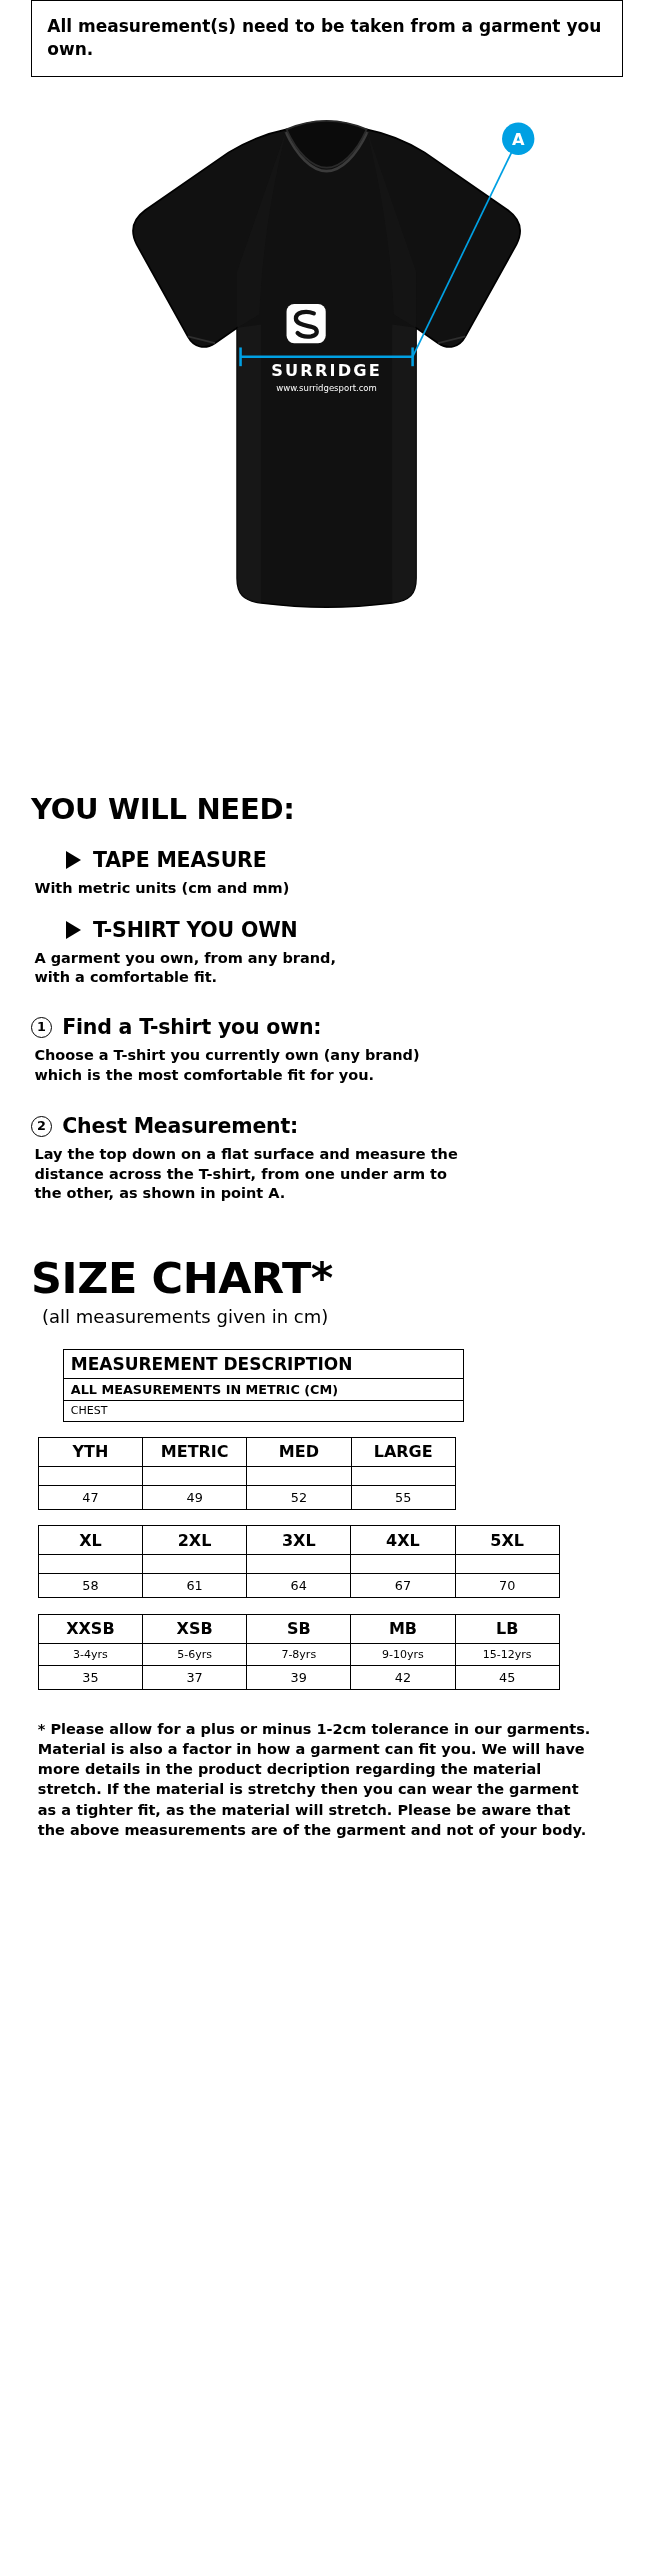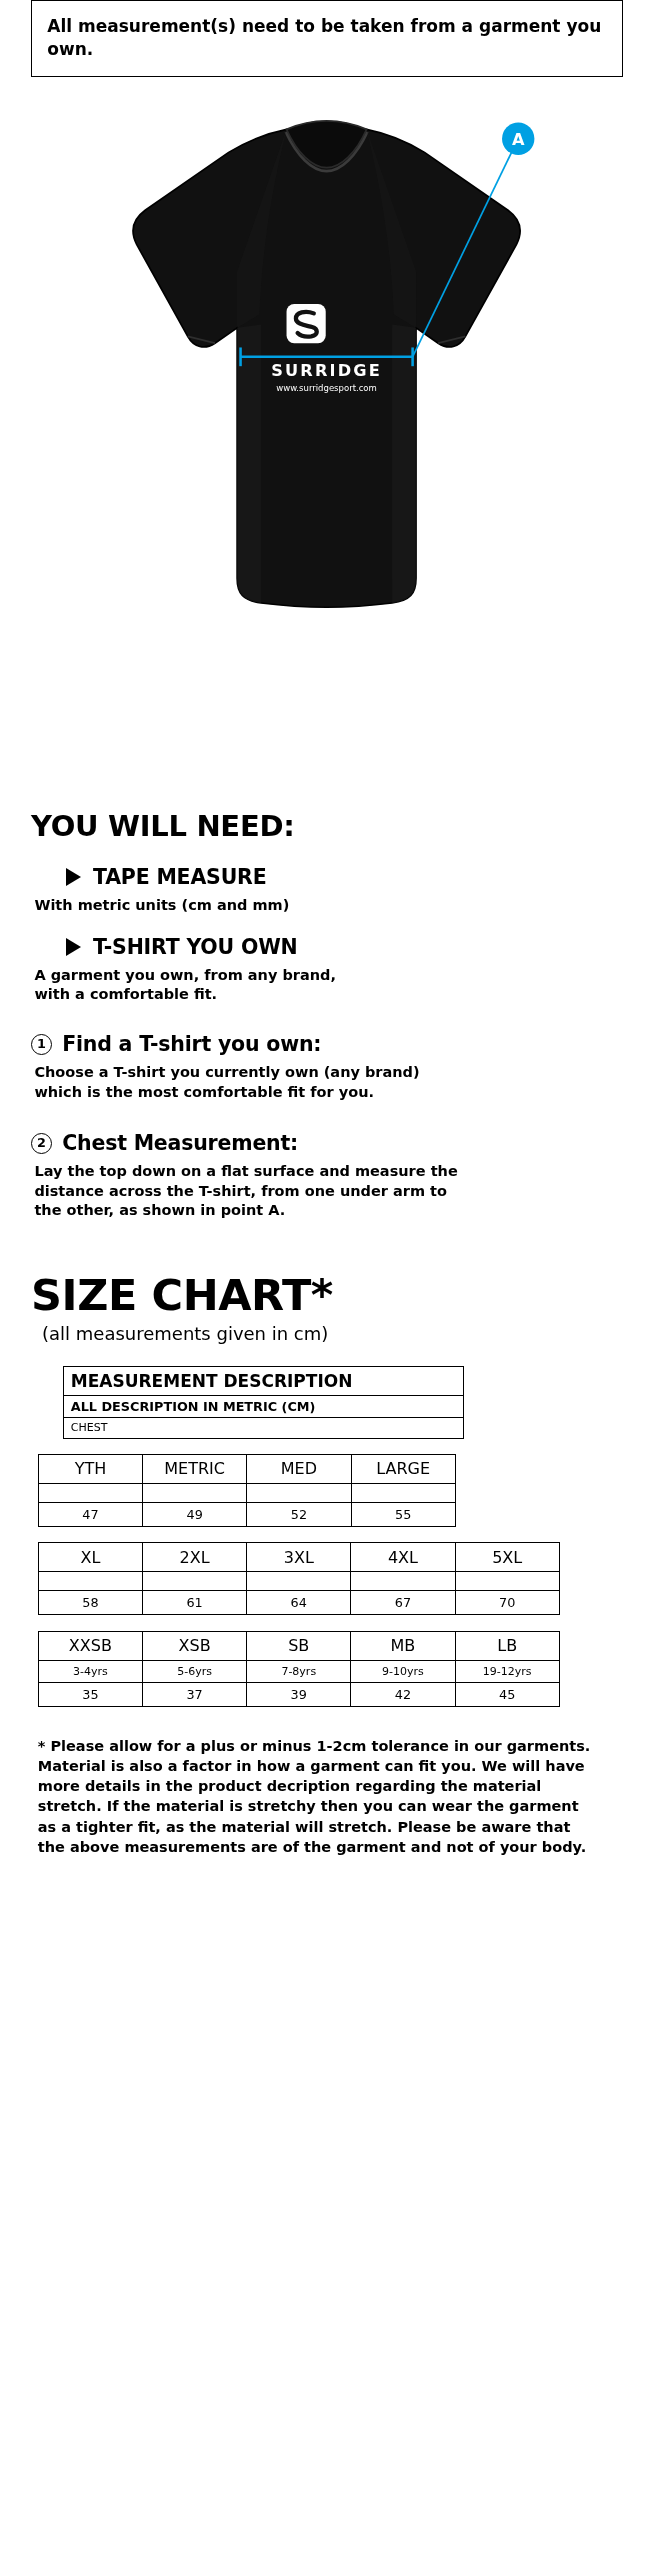--- a/index.html
+++ b/index.html
@@ -42,21 +42,21 @@
   .shirt-area {
     position: relative;
     height: 682px;
     margin-bottom: 8.5px;
   }
   .shirt-svg { display: block; margin: 0 auto; }
   
   .section-title {
     font-size: 29px;
     font-weight: bold;
-    margin: 26px 0 22px 0;
+    margin: 9px 0 22px 0;
     letter-spacing: -0.3px;
   }
   .need-row {
     display: flex;
     align-items: center;
     gap: 12px;
     margin-top: 20.5px;
     padding-left: 35px;
   }
   .tri {
@@ -120,21 +120,21 @@
   }
   .tbl {
     border-collapse: collapse;
     margin: 0 0 15.3px 6.8px;
     table-layout: fixed;
   }
   .tbl td, .tbl th {
     border: 1.3px solid #000;
     text-align: center;
     font-size: 12.8px;
-    font-weight: normal;
+    font-weight: bold;
     height: 25.6px;
     padding: 1.7px 3.4px;
   }
   .tbl .blank { height: 19px; }
   .desc-tbl { width: 401px; margin-left: 32px; }
   .desc-tbl td {
     text-align: left;
     padding-left: 6.8px;
   }
   .desc-tbl .big {
@@ -263,21 +263,21 @@
 
   <h2 class="size-title">SIZE CHART*</h2>
   <div class="size-sub">(all measurements given in cm)</div>
 
   <table class="tbl desc-tbl">
     <tbody>
         <tr>
       <td class="big">MEASUREMENT DESCRIPTION</td>
     </tr>
     <tr>
-      <td class="med">ALL DESCRIPTION IN METRIC (CM)</td>
+      <td class="med">ALL MEASUREMENTS IN METRIC (CM)</td>
     </tr>
     <tr>
       <td class="small">CHEST</td>
     </tr>
   </tbody>
     </table>
 
   <table class="tbl grid-tbl">
     <tbody>
         <tr>
@@ -334,21 +334,21 @@
       <td class="hdr">XSB</td>
       <td class="hdr">SB</td>
       <td class="hdr">MB</td>
       <td class="hdr">LB</td>
     </tr>
     <tr>
       <td class="age">3-4yrs</td>
       <td class="age">5-6yrs</td>
       <td class="age">7-8yrs</td>
       <td class="age">9-10yrs</td>
-      <td class="age">19-12yrs</td>
+      <td class="age">15-12yrs</td>
     </tr>
     <tr>
       <td class="val">35</td>
       <td class="val">37</td>
       <td class="val">39</td>
       <td class="val">42</td>
       <td class="val">45</td>
     </tr>
   </tbody>
     </table>

